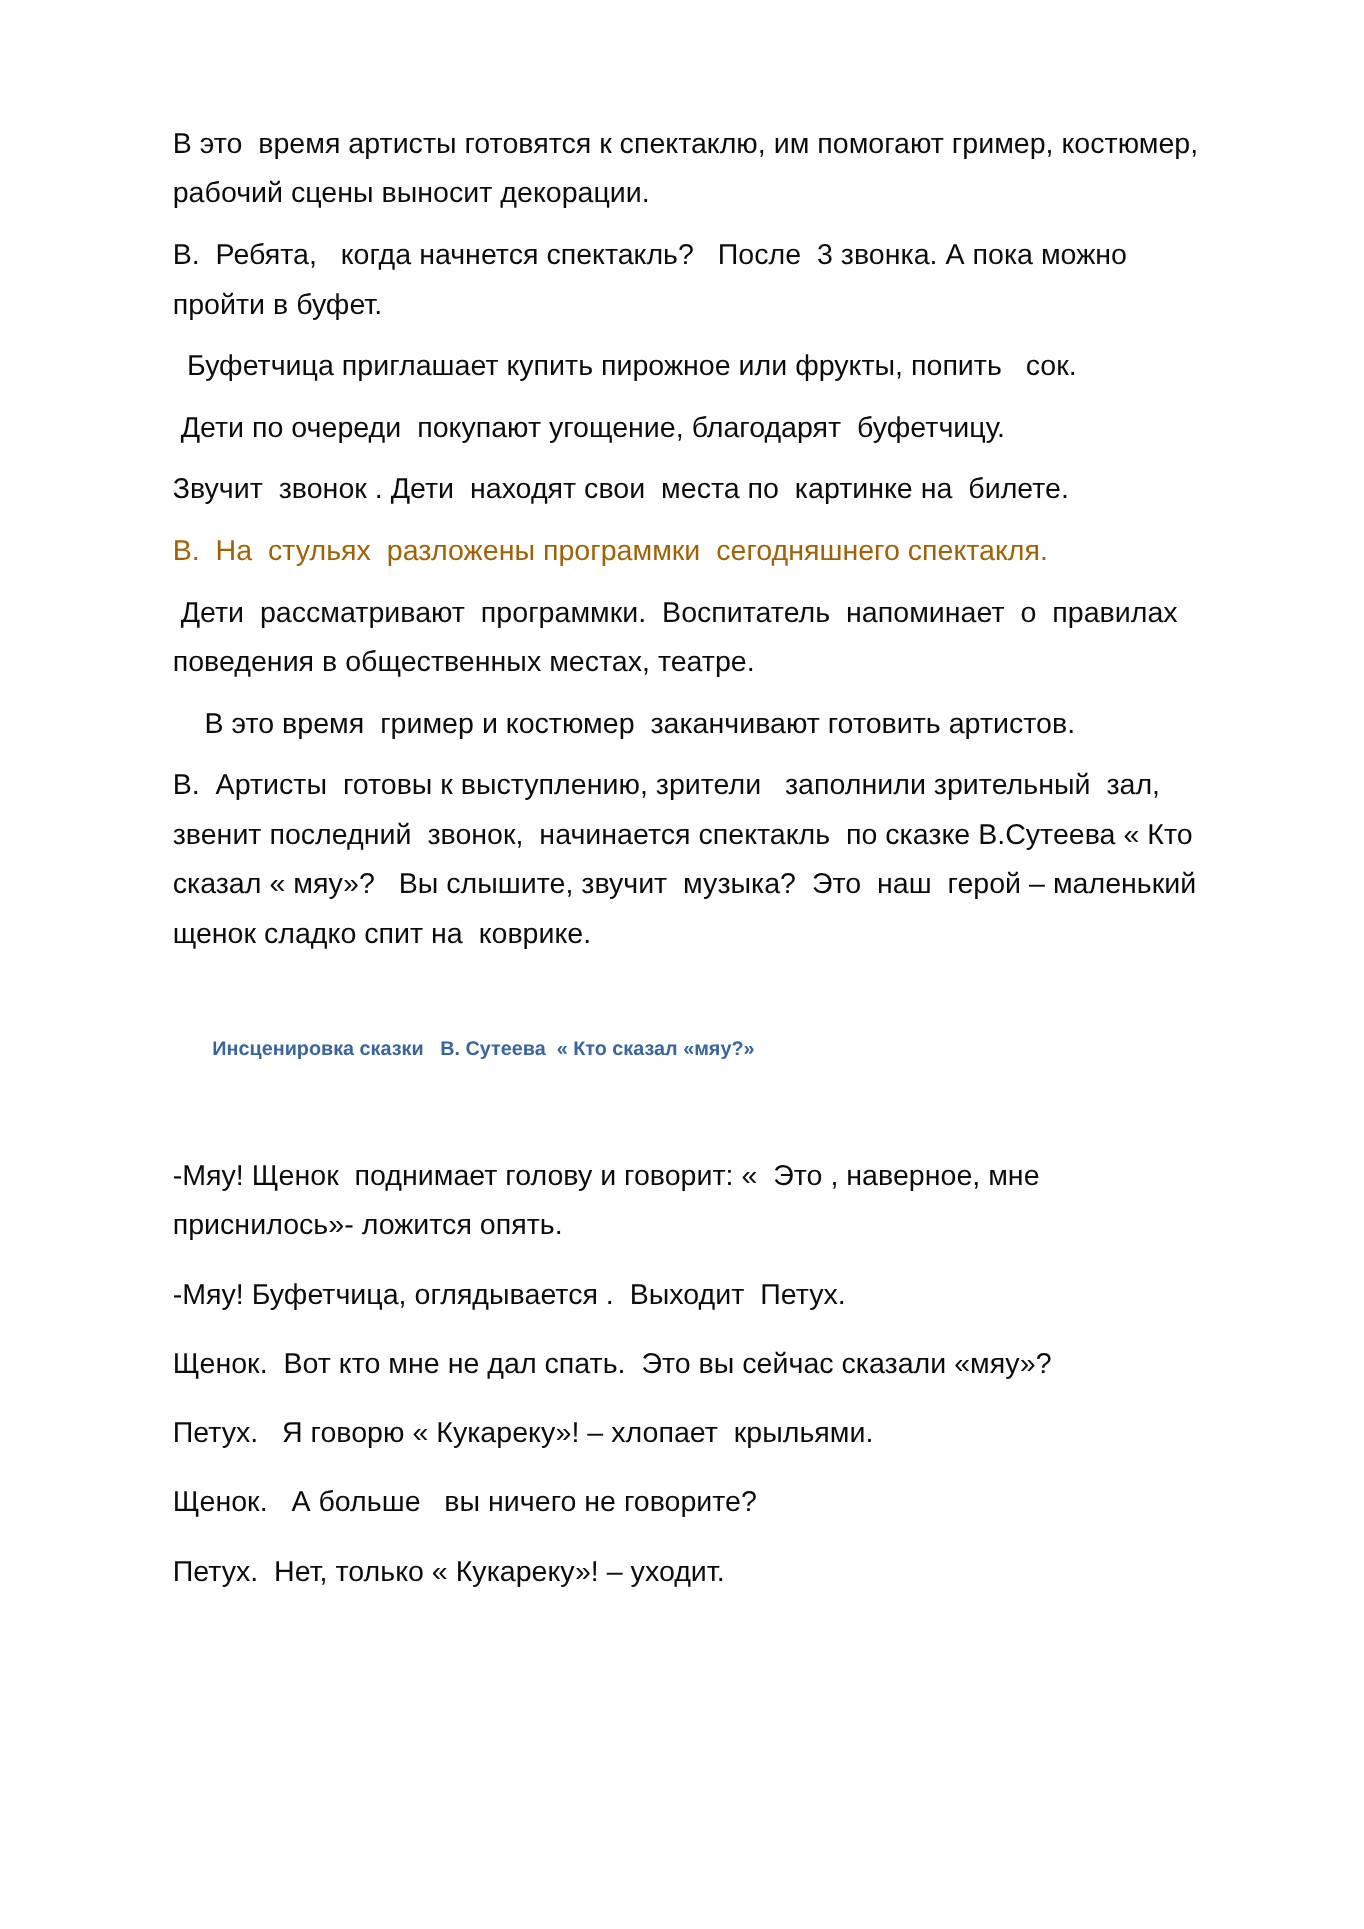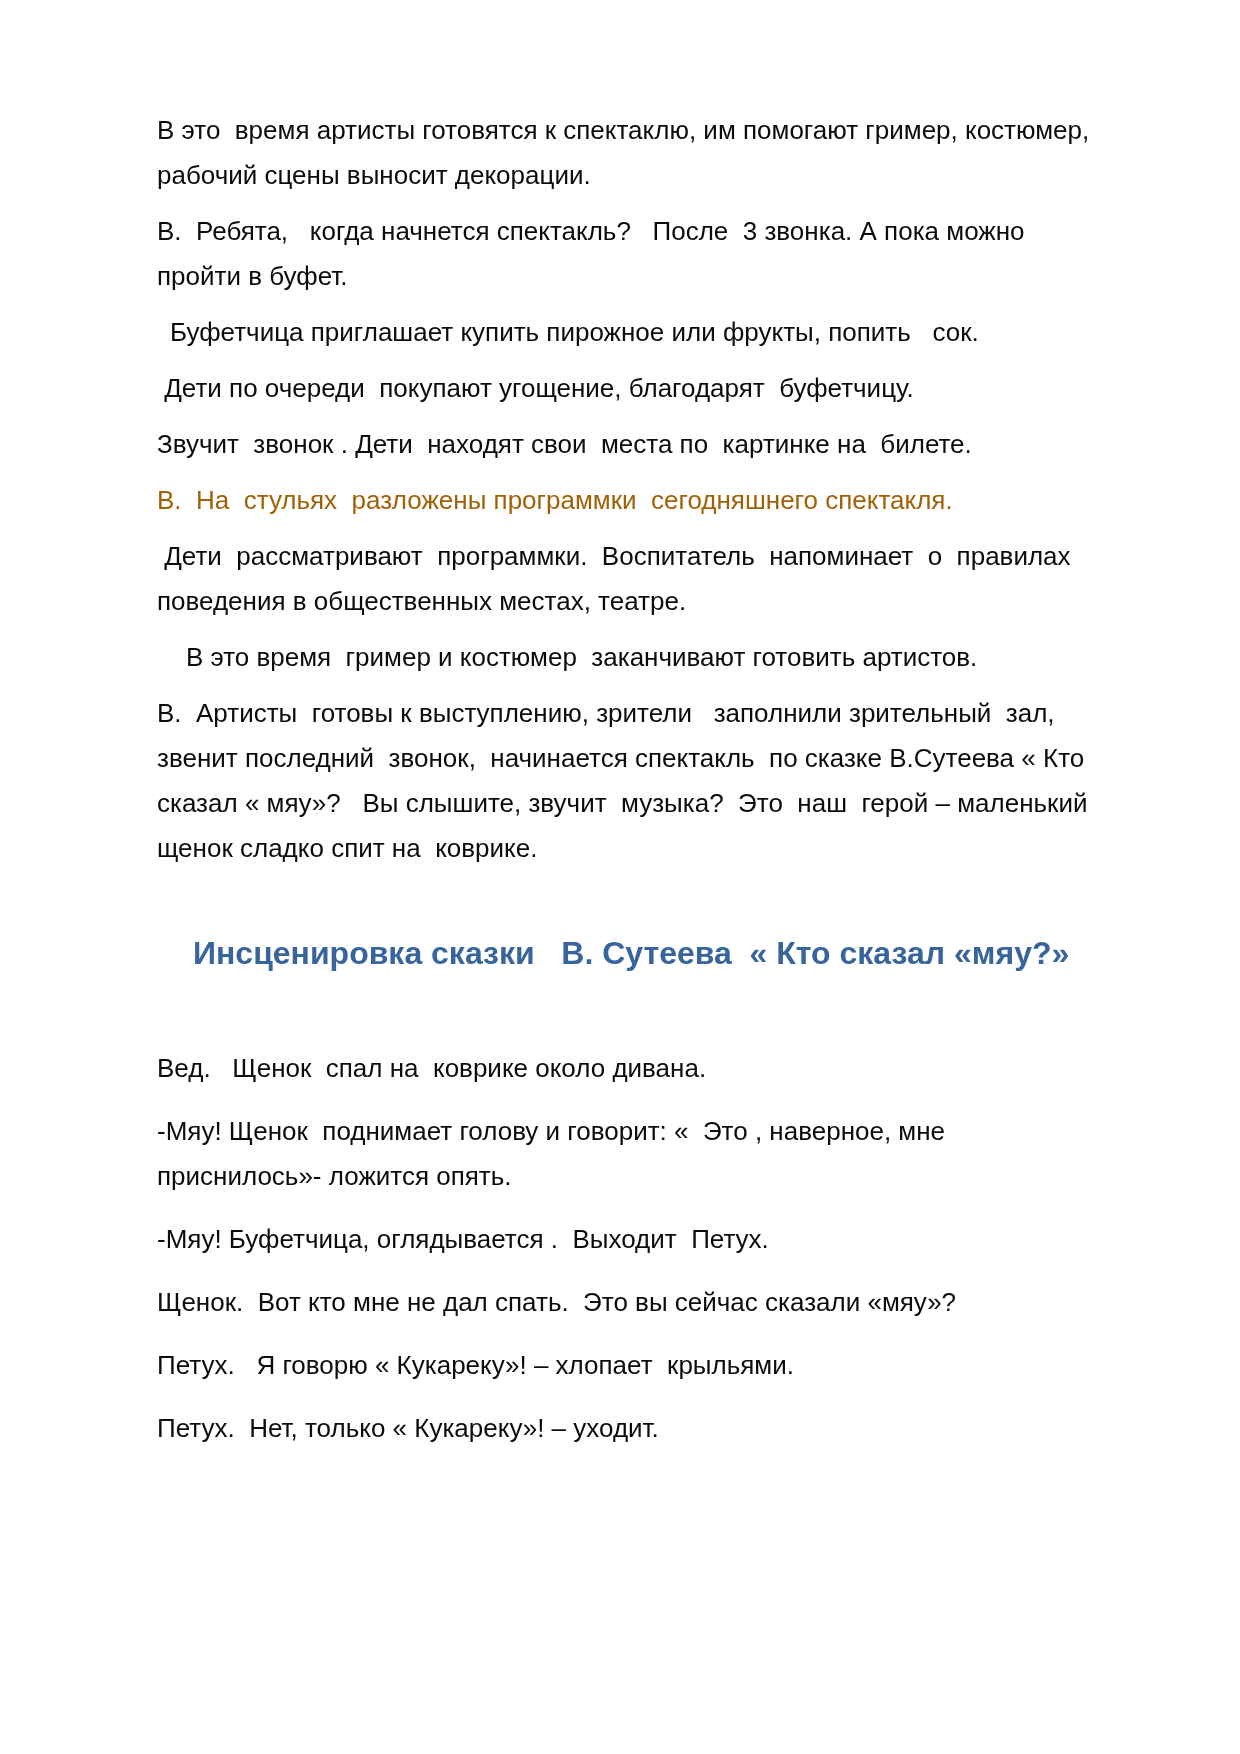--- a/index.html
+++ b/index.html
@@ -21,21 +21,21 @@
     color: #0c0c0c;
     white-space: pre;
     margin-bottom: 11px;
   }
   .para.dlg {
     margin-bottom: 18px;
   }
   .heading {
     font-family: "Liberation Sans", sans-serif;
     font-weight: bold;
-    font-size: 32px;
+    font-size: 18px;
     line-height: 45px;
     white-space: pre;
     margin: 60px 0 70px 36px;
   }
 </style>
 </head>
 <body>
 
 <div class="page" style="background: rgb(255, 255, 255);">
   <div class="content">
@@ -51,22 +51,22 @@
     <p class="para" style="color: rgb(12, 12, 12);"> Дети  рассматривают  программки.  Воспитатель  напоминает  о  правилах
 поведения в общественных местах, театре.</p>
     <p class="para" style="color: rgb(12, 12, 12);">    В это время  гример и костюмер  заканчивают готовить артистов.</p>
     <p class="para" style="color: rgb(12, 12, 12);">В.  Артисты  готовы к выступлению, зрители   заполнили зрительный  зал,
 звенит последний  звонок,  начинается спектакль  по сказке В.Сутеева « Кто
 сказал « мяу»?   Вы слышите, звучит  музыка?  Это  наш  герой – маленький
 щенок сладко спит на  коврике.</p>
 
     <h2 class="heading" style="color: rgb(57, 101, 159);">Инсценировка сказки   В. Сутеева  « Кто сказал «мяу?»</h2>
 
-    <p class="para dlg" style="color: rgb(12, 12, 12);">Вед.   Щенок  спал на  коврике около дивана.</p>
     <p class="para dlg" style="color: rgb(12, 12, 12);">-Мяу! Щенок  поднимает голову и говорит: «  Это , наверное, мне
 приснилось»- ложится опять.</p>
     <p class="para dlg" style="color: rgb(12, 12, 12);">-Мяу! Буфетчица, оглядывается .  Выходит  Петух.</p>
     <p class="para dlg" style="color: rgb(12, 12, 12);">Щенок.  Вот кто мне не дал спать.  Это вы сейчас сказали «мяу»?</p>
     <p class="para dlg" style="color: rgb(12, 12, 12);">Петух.   Я говорю « Кукареку»! – хлопает  крыльями.</p>
+    <p class="para dlg" style="color: rgb(12, 12, 12);">Щенок.   А больше   вы ничего не говорите?</p>
     <p class="para dlg" style="color: rgb(12, 12, 12);">Петух.  Нет, только « Кукареку»! – уходит.</p>
 
   </div>
 </div>
 
 </body></html>

